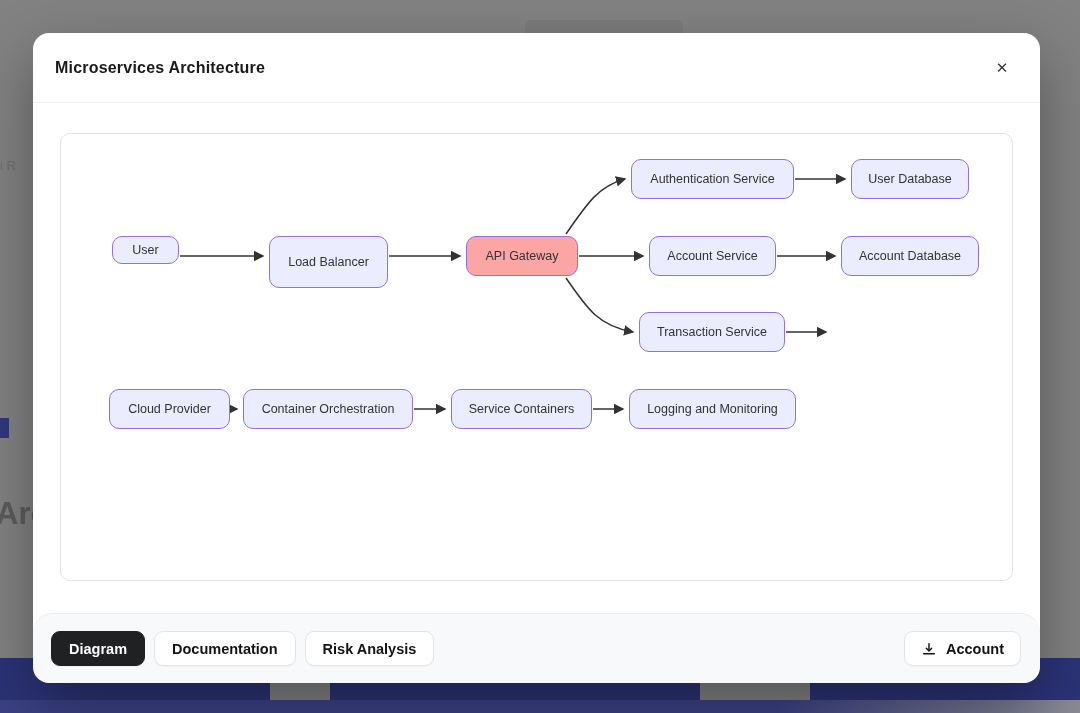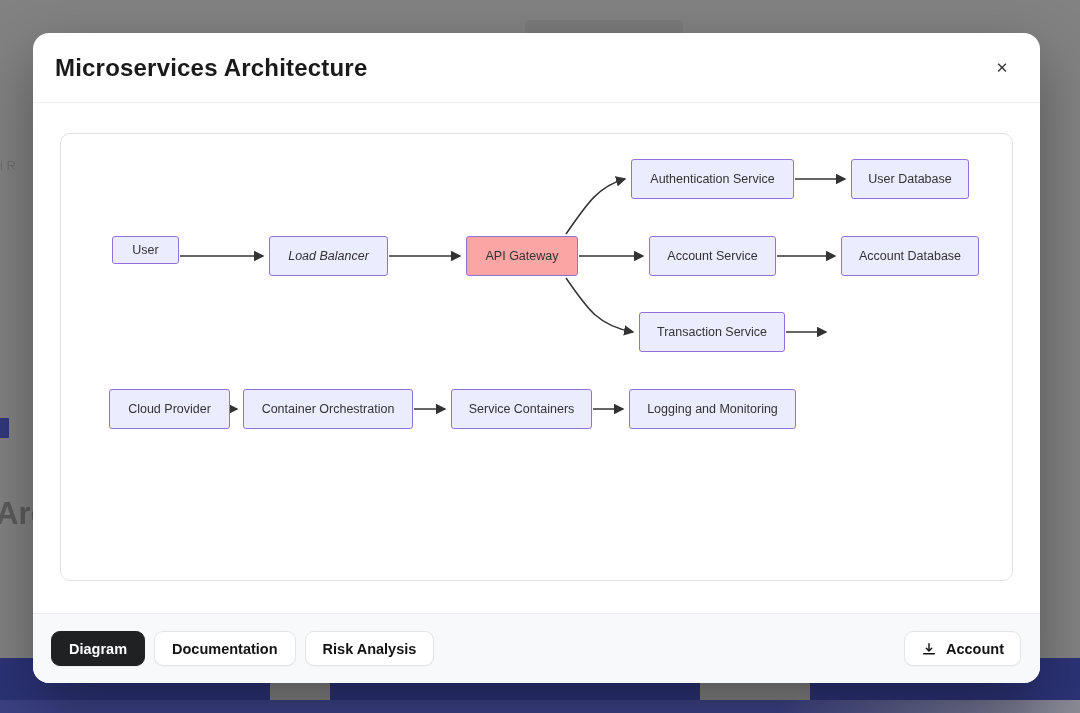--- a/index.html
+++ b/index.html
@@ -23,37 +23,37 @@
   .bd-strip { position:absolute; left:0; top:700px; width:1080px; height:13px;
     background:linear-gradient(to right,#3b4184 0%, #3b4184 72%, #8b8b95 100%); }
 
   
   .modal { position:absolute; left:33px; top:33px; width:1007px; height:650px;
     background:#ffffff; border-radius:16px; box-shadow:0 24px 60px rgba(0,0,0,.35);
     display:flex; flex-direction:column; overflow:hidden; }
 
   .modal-header { height:70px; flex:0 0 70px; display:flex; align-items:center;
     justify-content:space-between; padding:0 24px 0 22px; border-bottom:1px solid #efefef; }
-  .modal-title { font-size:24px; font-weight:700; color:#1a1a1a; letter-spacing:.2px; }
+  .modal-title { font-size:16px; font-weight:700; color:#1a1a1a; letter-spacing:.2px; }
   .close-btn { width:28px; height:28px; border:none; background:transparent; cursor:pointer;
     font-size:15px; color:#3a3a3a; line-height:28px; text-align:center; font-weight:400; }
 
   .modal-body { flex:1 1 auto; position:relative; }
   .diagram-panel { position:absolute; left:27px; top:30px; width:953px; height:448px;
     background:#ffffff; border:1px solid #e2e2e2; border-radius:10px; }
   .diagram-canvas { position:absolute; inset:0; }
   .edges-svg { position:absolute; left:0; top:0; width:951px; height:446px; }
 
   .node { position:absolute; background:#ECECFF; border:1px solid #9370DB;
     display:flex; align-items:center; justify-content:center;
-    font-size:12.5px; color:#333333; border-radius:3px; }
+    font-size:12.5px; color:#333333; border-radius:10px; }
 
   
   .modal-footer { flex:0 0 70px; border-top:1px solid #ececee; background:#f8f9fb;
-    display:flex; align-items:center; padding:0 19px 0 18px; gap:9px; }
+    display:flex; align-items:center; padding:0 19px 0 18px; gap:9px;border-radius:20px; }
   .tab-btn { height:35px; padding:0 17px; border-radius:9px; font-size:14.5px; font-weight:700;
     font-family:"Liberation Sans", sans-serif;
     background:#ffffff; color:#131313; border:1px solid #e4e4e7; cursor:pointer;
     box-shadow:0 1px 1px rgba(0,0,0,.03); }
   .tab-btn.active { background:#202123; color:#ffffff; border-color:#202123; }
   .spacer { flex:1 1 auto; }
   .export-btn { height:35px; padding:0 16px; border-radius:9px; font-size:14.5px; font-weight:700;
     font-family:"Liberation Sans", sans-serif;
     background:#ffffff; color:#131313; border:1px solid #e4e4e7; cursor:pointer;
     display:flex; align-items:center; gap:9px; box-shadow:0 1px 1px rgba(0,0,0,.03); }
@@ -96,21 +96,21 @@
             <line x1="518" y1="122" x2="582" y2="122" stroke="#333333" stroke-width="1.5" marker-end="url(#arrowhead)"></line>
             <path d="M505,144 C527,176 538,192 572,198" fill="none" stroke="#333333" stroke-width="1.5" marker-end="url(#arrowhead)"></path>
             <line x1="734" y1="45" x2="784" y2="45" stroke="#333333" stroke-width="1.5" marker-end="url(#arrowhead)"></line>
             <line x1="716" y1="122" x2="774" y2="122" stroke="#333333" stroke-width="1.5" marker-end="url(#arrowhead)"></line>
             <line x1="725" y1="198" x2="765" y2="198" stroke="#333333" stroke-width="1.5" marker-end="url(#arrowhead)"></line>
             <line x1="146" y1="275" x2="176" y2="275" stroke="#333333" stroke-width="1.5" marker-end="url(#arrowhead)"></line>
             <line x1="353" y1="275" x2="384" y2="275" stroke="#333333" stroke-width="1.5" marker-end="url(#arrowhead)"></line>
             <line x1="532" y1="275" x2="562" y2="275" stroke="#333333" stroke-width="1.5" marker-end="url(#arrowhead)"></line>
           </svg>
       <div class="node" style="left: 51px; top: 102px; width: 67px; height: 28px; background: rgb(236, 236, 255); border-color: rgb(147, 112, 219);">User</div>
-          <div class="node" style="left: 208px; top: 102px; width: 119px; height: 40px; background: rgb(236, 236, 255); border-color: rgb(147, 112, 219); font-style: italic;">Load Balancer</div>
+          <div class="node" style="left: 208px; top: 102px; width: 119px; height: 52px; background: rgb(236, 236, 255); border-color: rgb(147, 112, 219);">Load Balancer</div>
           <div class="node" style="left: 405px; top: 102px; width: 112px; height: 40px; background: #fca5a5; border-color: rgb(147, 112, 219);">API Gateway</div>
           <div class="node" style="left: 570px; top: 25px; width: 163px; height: 40px; background: rgb(236, 236, 255); border-color: rgb(147, 112, 219);">Authentication Service</div>
           <div class="node" style="left: 790px; top: 25px; width: 118px; height: 40px; background: rgb(236, 236, 255); border-color: rgb(147, 112, 219);">User Database</div>
           <div class="node" style="left: 588px; top: 102px; width: 127px; height: 40px; background: rgb(236, 236, 255); border-color: rgb(147, 112, 219);">Account Service</div>
           <div class="node" style="left: 780px; top: 102px; width: 138px; height: 40px; background: rgb(236, 236, 255); border-color: rgb(147, 112, 219);">Account Database</div>
           <div class="node" style="left: 578px; top: 178px; width: 146px; height: 40px; background: rgb(236, 236, 255); border-color: rgb(147, 112, 219);">Transaction Service</div>
           <div class="node" style="left: 24px; top: 255px; width: 121px; height: 40px; background: rgb(236, 236, 255); border-color: rgb(147, 112, 219); margin-left: 24px;">Cloud Provider</div>
           <div class="node" style="left: 182px; top: 255px; width: 170px; height: 40px; background: rgb(236, 236, 255); border-color: rgb(147, 112, 219);">Container Orchestration</div>
           <div class="node" style="left: 390px; top: 255px; width: 141px; height: 40px; background: rgb(236, 236, 255); border-color: rgb(147, 112, 219);">Service Containers</div>
           <div class="node" style="left: 568px; top: 255px; width: 167px; height: 40px; background: rgb(236, 236, 255); border-color: rgb(147, 112, 219);">Logging and Monitoring</div>

